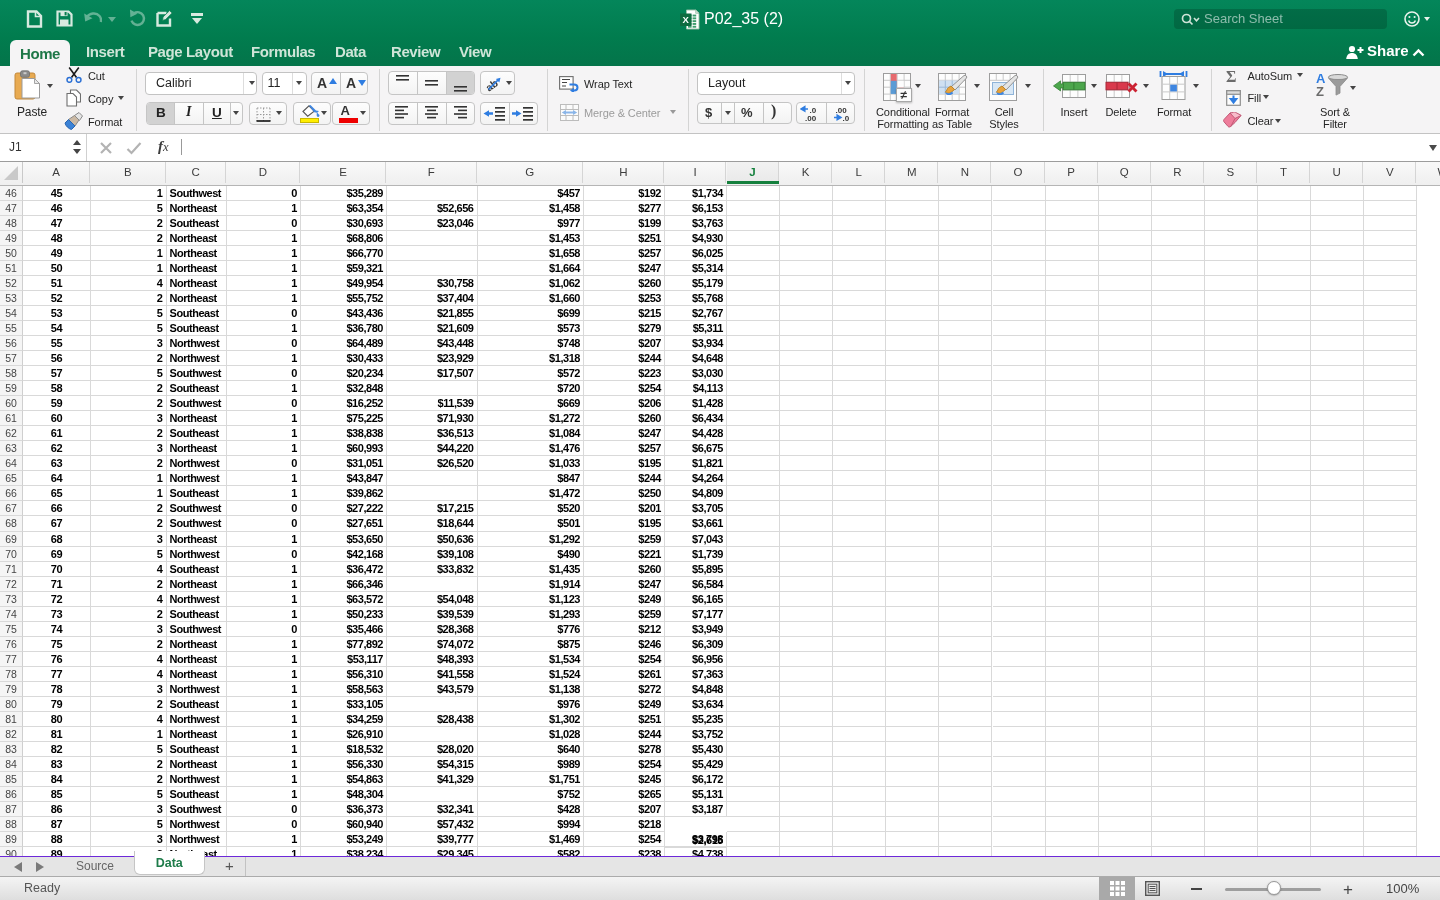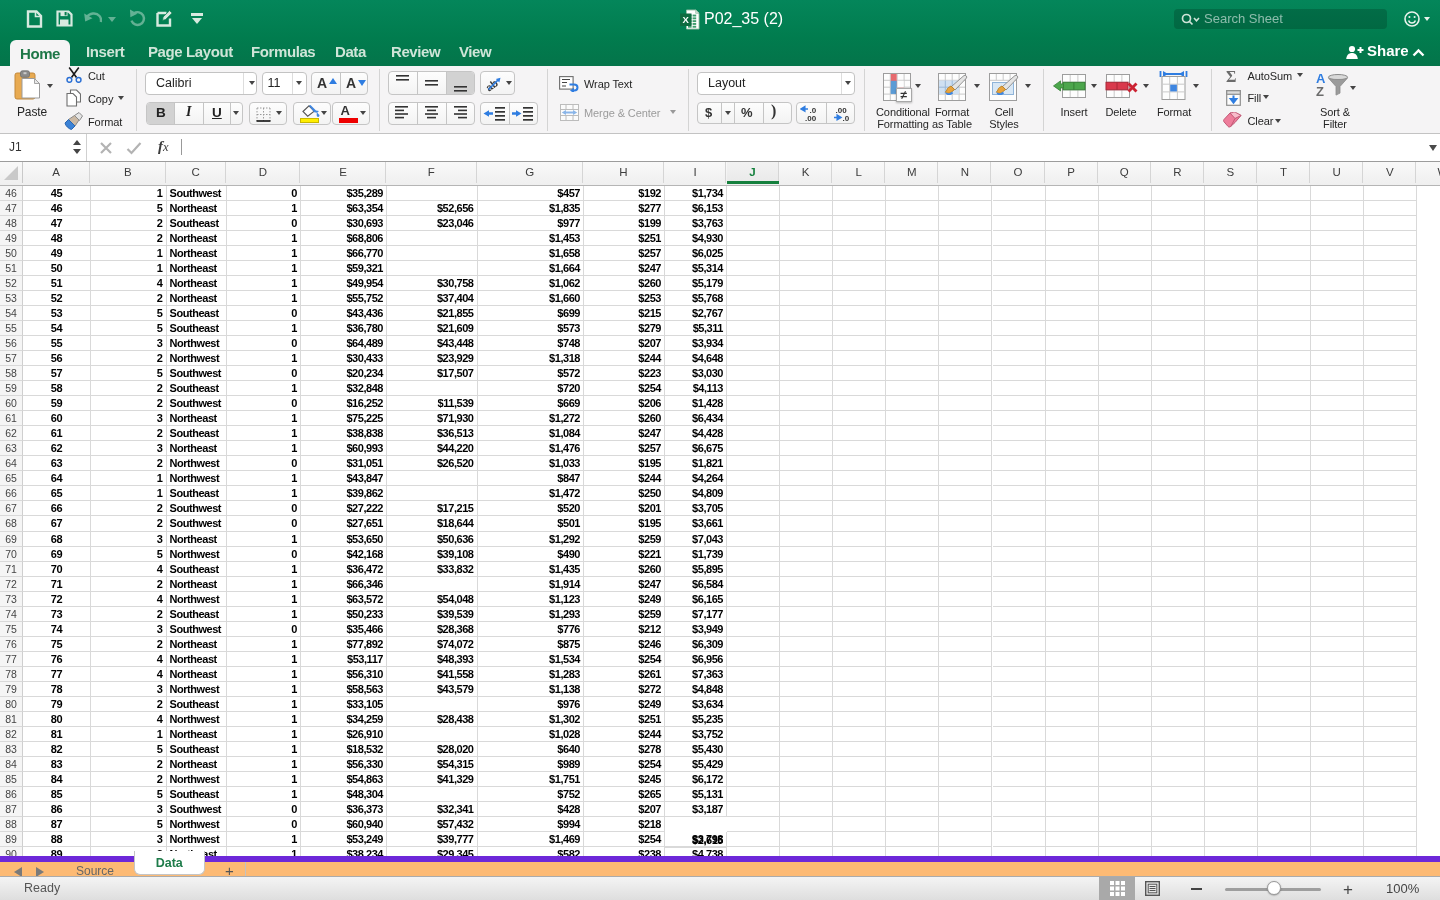--- a/index.html
+++ b/index.html
@@ -33,21 +33,21 @@
 
 #colhead{left:0;top:162px;width:1440px;height:23.5px;background:linear-gradient(#f9f9f9,#efefef);border-bottom:1.5px solid #b5b5b5;}
 .ch{top:0;height:21px;border-right:1px solid #d5d5d5;color:#3d3d3d;font-size:11.5px;text-align:center;line-height:21px;}
 #grid{left:0;top:185.5px;width:1440px;height:670.5px;background:#fff;overflow:hidden;}
 .rh{left:0;width:23px;background:#f5f5f5;border-right:1px solid #cfcfcf;border-bottom:1px solid #d9d9d9;color:#444;font-size:10.5px;text-align:center;}
 .cell{border-right:1px solid #d9d9d9;border-bottom:1px solid #d9d9d9;font-size:11px;font-weight:bold;color:#000;white-space:nowrap;overflow:hidden;letter-spacing:-0.45px;}
 .num{text-align:right;padding-right:3px;}
 .ctr{text-align:center;}
 .lft{text-align:left;padding-left:3px;}
 
-#tabbar{left:0;top:856px;width:1440px;height:20px;background:#fdba74;border-top:6px solid #6d28d9;}
+#tabbar{left:0;top:856px;width:1440px;height:20px;background:#e5e5e5;border-top:1px solid #6d28d9;}
 #statusbar{left:0;top:876px;width:1440px;height:24px;background:linear-gradient(#f4f4f4,#dedede);border-top:1px solid #ababab;}
 </style></head><body>
 <div id="titlebar" class="ab">
     <svg class="ab qicon" style="left:26px;top:10px" width="17" height="18" viewBox="0 0 17 18">
       <path d="M2 1.5h8.5l4.5 4.5v10.5H2z" fill="none" stroke="#eaf3ec" stroke-width="2.4"></path>
       <path d="M9.5 1.5v5h5" fill="none" stroke="#eaf3ec" stroke-width="1.6"></path>
     </svg>
     <svg class="ab qicon" style="left:56px;top:10px" width="17" height="17" viewBox="0 0 17 17">
       <path d="M1.5 1.5h11l3 3v11h-14z" fill="none" stroke="#eaf3ec" stroke-width="2.2"></path>
       <rect x="4.5" y="1.5" width="7" height="4.6" fill="#eaf3ec"></rect>
@@ -479,21 +479,21 @@
     <div class="cell ab" style="left:1258.0px;top:0.0px;width:53.09999999999991px;height:15.04px"></div>
     <div class="cell ab" style="left:1311.1px;top:0.0px;width:53.100000000000136px;height:15.04px"></div>
     <div class="cell ab" style="left:1364.2px;top:0.0px;width:53.09999999999991px;height:15.04px"></div>
     <div class="rh ab" style="top:15.04px;height:15.04px;line-height:15.04px">47</div>
     <div class="cell ctr ab" style="left:23px;top:15.04px;width:68px;height:15.04px;line-height:14.04px">46</div>
     <div class="cell num ab" style="left:91px;top:15.04px;width:75.5px;height:15.04px;line-height:14.04px">5</div>
     <div class="cell lft ab" style="left:166.5px;top:15.04px;width:60.5px;height:15.04px;line-height:14.04px">Northeast</div>
     <div class="cell num ab" style="left:227px;top:15.04px;width:74px;height:15.04px;line-height:14.04px">1</div>
     <div class="cell num ab" style="left:301px;top:15.04px;width:86px;height:15.04px;line-height:14.04px">$63,354</div>
     <div class="cell num ab" style="left:387px;top:15.04px;width:90.5px;height:15.04px;line-height:14.04px">$52,656</div>
-    <div class="cell num ab" style="left:477.5px;top:15.04px;width:106.5px;height:15.04px;line-height:14.04px">$1,835</div>
+    <div class="cell num ab" style="left:477.5px;top:15.04px;width:106.5px;height:15.04px;line-height:14.04px">$1,458</div>
     <div class="cell num ab" style="left:584px;top:15.04px;width:81px;height:15.04px;line-height:14.04px">$277</div>
     <div class="cell num ab" style="left:665px;top:15.04px;width:62px;height:15.04px;line-height:14.04px">$6,153</div>
     <div class="cell ab" style="left:727px;top:15.04px;width:53.10000000000002px;height:15.04px"></div>
     <div class="cell ab" style="left:780.1px;top:15.04px;width:53.10000000000002px;height:15.04px"></div>
     <div class="cell ab" style="left:833.2px;top:15.04px;width:53.09999999999991px;height:15.04px"></div>
     <div class="cell ab" style="left:886.3px;top:15.04px;width:53.10000000000002px;height:15.04px"></div>
     <div class="cell ab" style="left:939.4px;top:15.04px;width:53.10000000000002px;height:15.04px"></div>
     <div class="cell ab" style="left:992.5px;top:15.04px;width:53.09999999999991px;height:15.04px"></div>
     <div class="cell ab" style="left:1045.6px;top:15.04px;width:53.100000000000136px;height:15.04px"></div>
     <div class="cell ab" style="left:1098.7px;top:15.04px;width:53.09999999999991px;height:15.04px"></div>
@@ -1192,21 +1192,21 @@
     <div class="cell ab" style="left:1258.0px;top:466.4px;width:53.09999999999991px;height:15.04px"></div>
     <div class="cell ab" style="left:1311.1px;top:466.4px;width:53.100000000000136px;height:15.04px"></div>
     <div class="cell ab" style="left:1364.2px;top:466.4px;width:53.09999999999991px;height:15.04px"></div>
     <div class="rh ab" style="top:481.44px;height:15.04px;line-height:15.04px">78</div>
     <div class="cell ctr ab" style="left:23px;top:481.44px;width:68px;height:15.04px;line-height:14.04px">77</div>
     <div class="cell num ab" style="left:91px;top:481.44px;width:75.5px;height:15.04px;line-height:14.04px">4</div>
     <div class="cell lft ab" style="left:166.5px;top:481.44px;width:60.5px;height:15.04px;line-height:14.04px">Northeast</div>
     <div class="cell num ab" style="left:227px;top:481.44px;width:74px;height:15.04px;line-height:14.04px">1</div>
     <div class="cell num ab" style="left:301px;top:481.44px;width:86px;height:15.04px;line-height:14.04px">$56,310</div>
     <div class="cell num ab" style="left:387px;top:481.44px;width:90.5px;height:15.04px;line-height:14.04px">$41,558</div>
-    <div class="cell num ab" style="left:477.5px;top:481.44px;width:106.5px;height:15.04px;line-height:14.04px">$1,283</div>
+    <div class="cell num ab" style="left:477.5px;top:481.44px;width:106.5px;height:15.04px;line-height:14.04px">$1,524</div>
     <div class="cell num ab" style="left:584px;top:481.44px;width:81px;height:15.04px;line-height:14.04px">$261</div>
     <div class="cell num ab" style="left:665px;top:481.44px;width:62px;height:15.04px;line-height:14.04px">$7,363</div>
     <div class="cell ab" style="left:727px;top:481.44px;width:53.10000000000002px;height:15.04px"></div>
     <div class="cell ab" style="left:780.1px;top:481.44px;width:53.10000000000002px;height:15.04px"></div>
     <div class="cell ab" style="left:833.2px;top:481.44px;width:53.09999999999991px;height:15.04px"></div>
     <div class="cell ab" style="left:886.3px;top:481.44px;width:53.10000000000002px;height:15.04px"></div>
     <div class="cell ab" style="left:939.4px;top:481.44px;width:53.10000000000002px;height:15.04px"></div>
     <div class="cell ab" style="left:992.5px;top:481.44px;width:53.09999999999991px;height:15.04px"></div>
     <div class="cell ab" style="left:1045.6px;top:481.44px;width:53.100000000000136px;height:15.04px"></div>
     <div class="cell ab" style="left:1098.7px;top:481.44px;width:53.09999999999991px;height:15.04px"></div>

